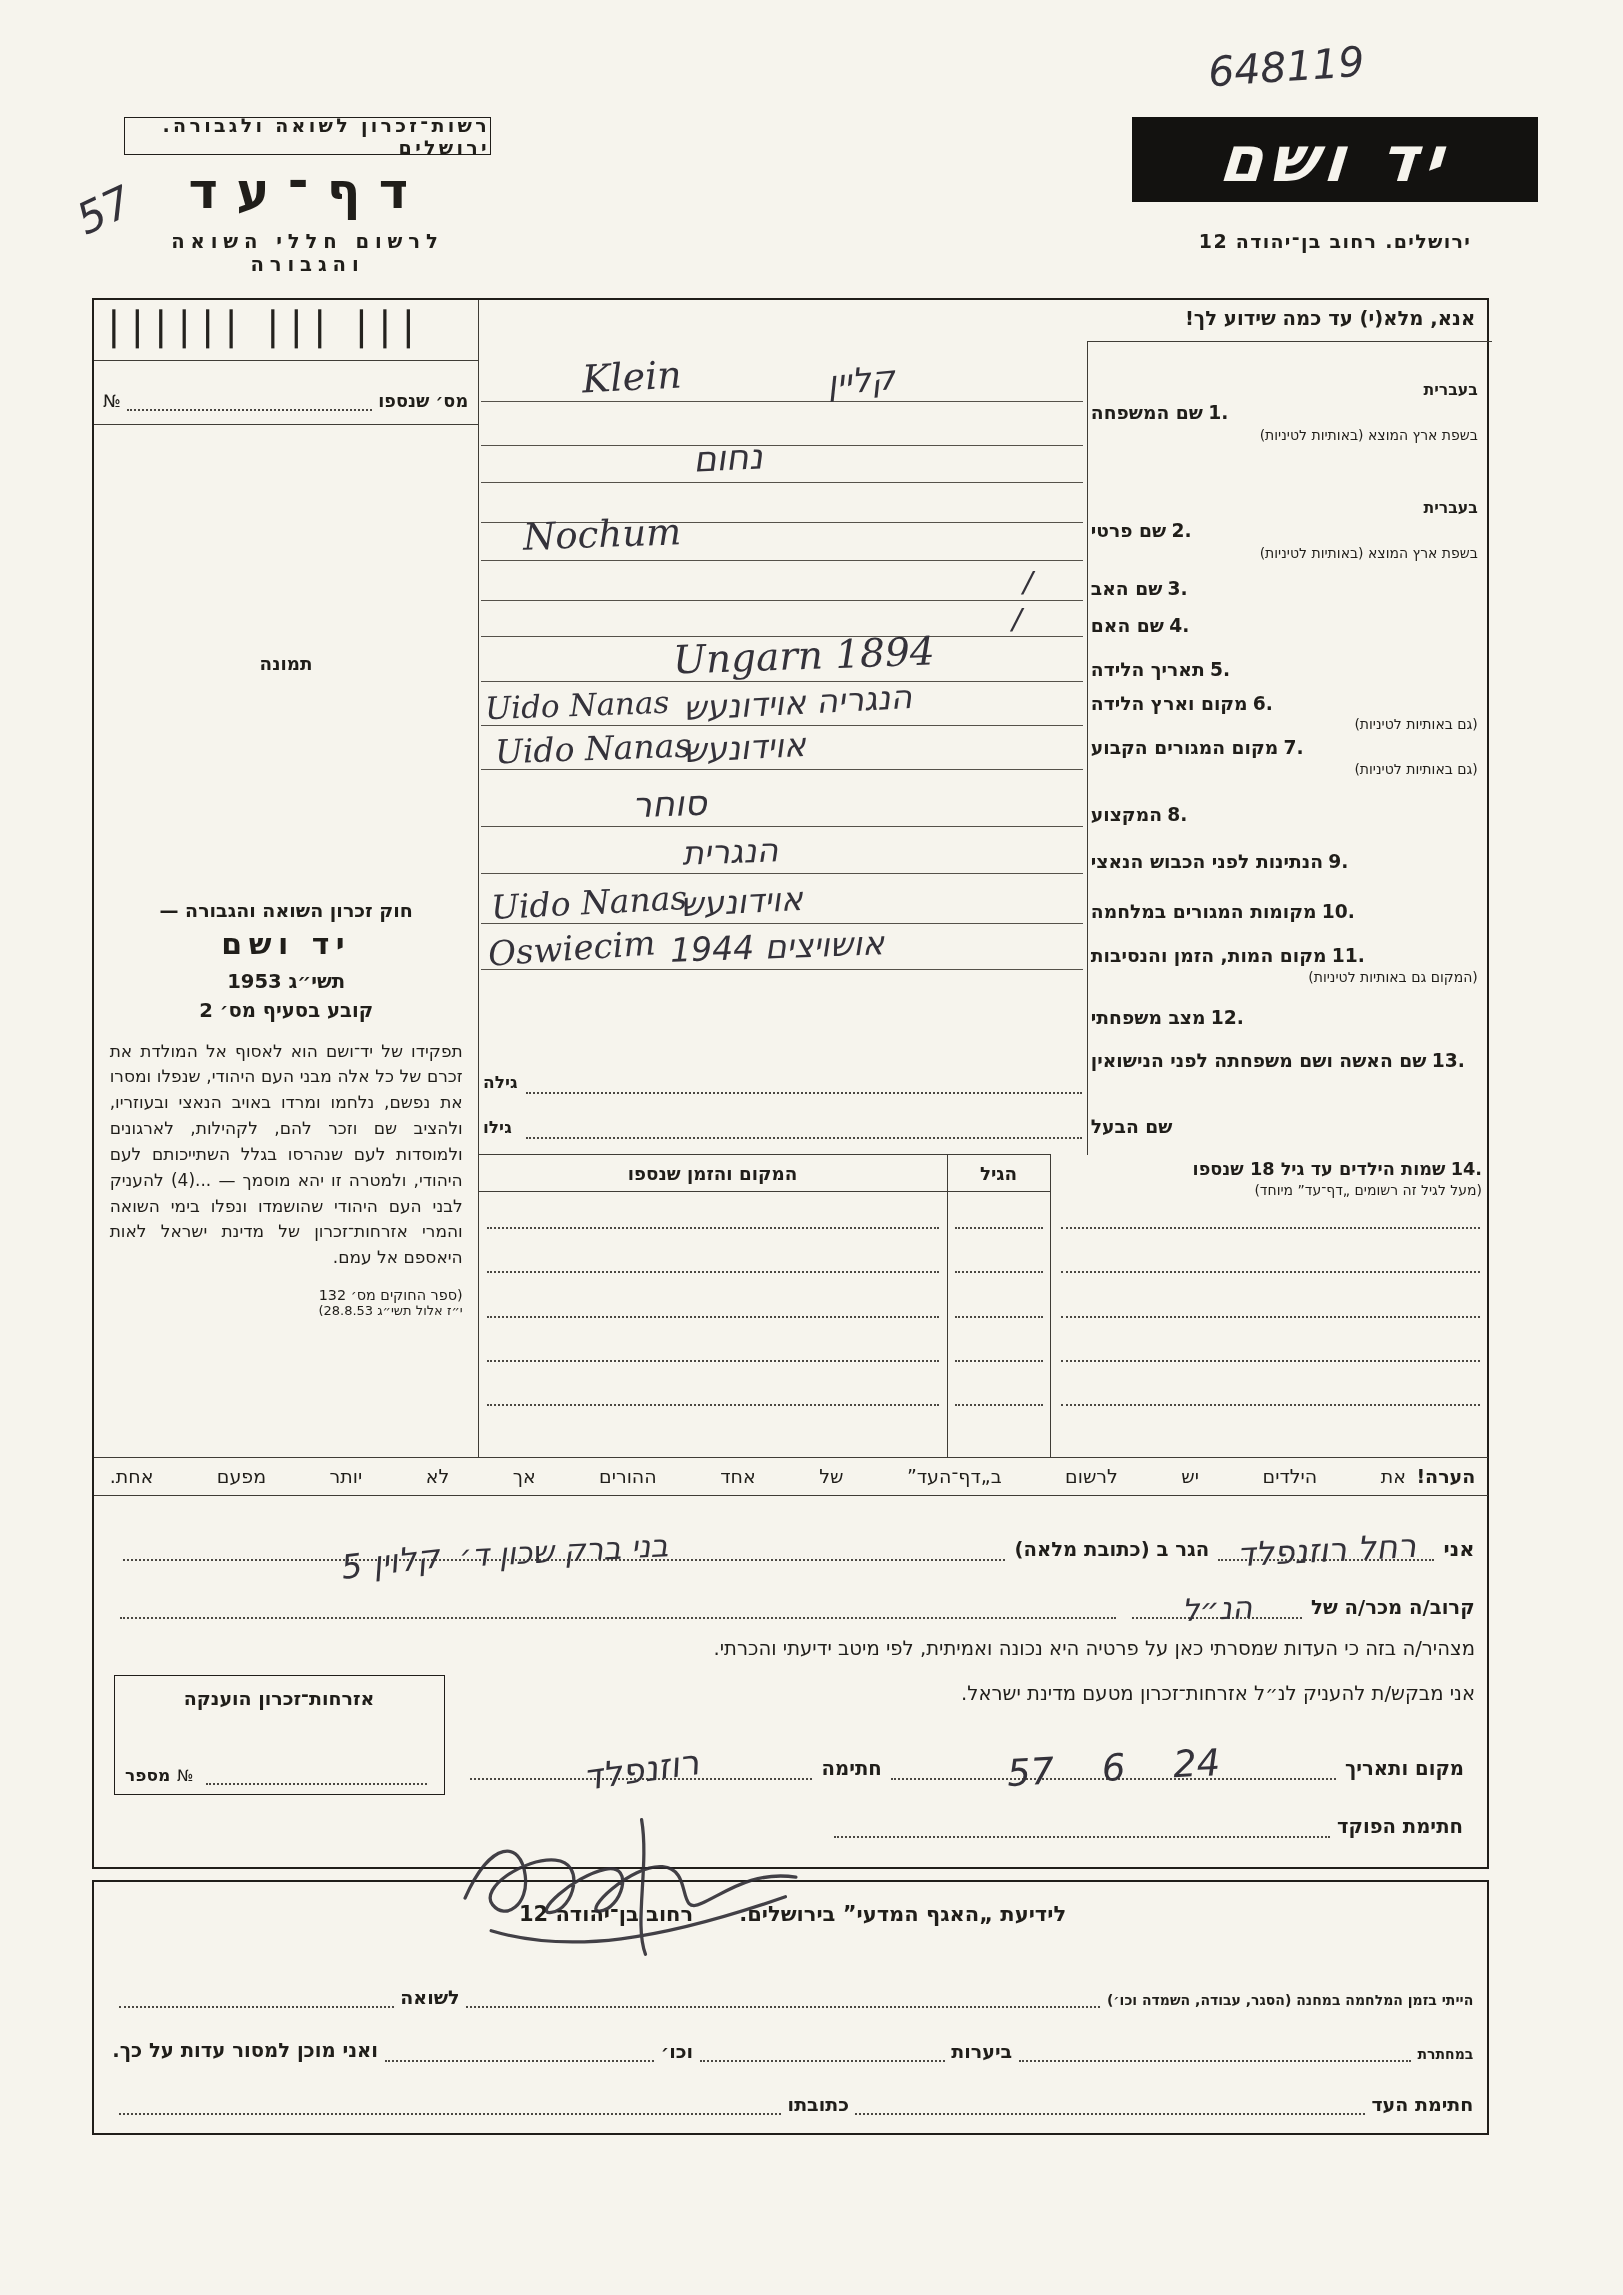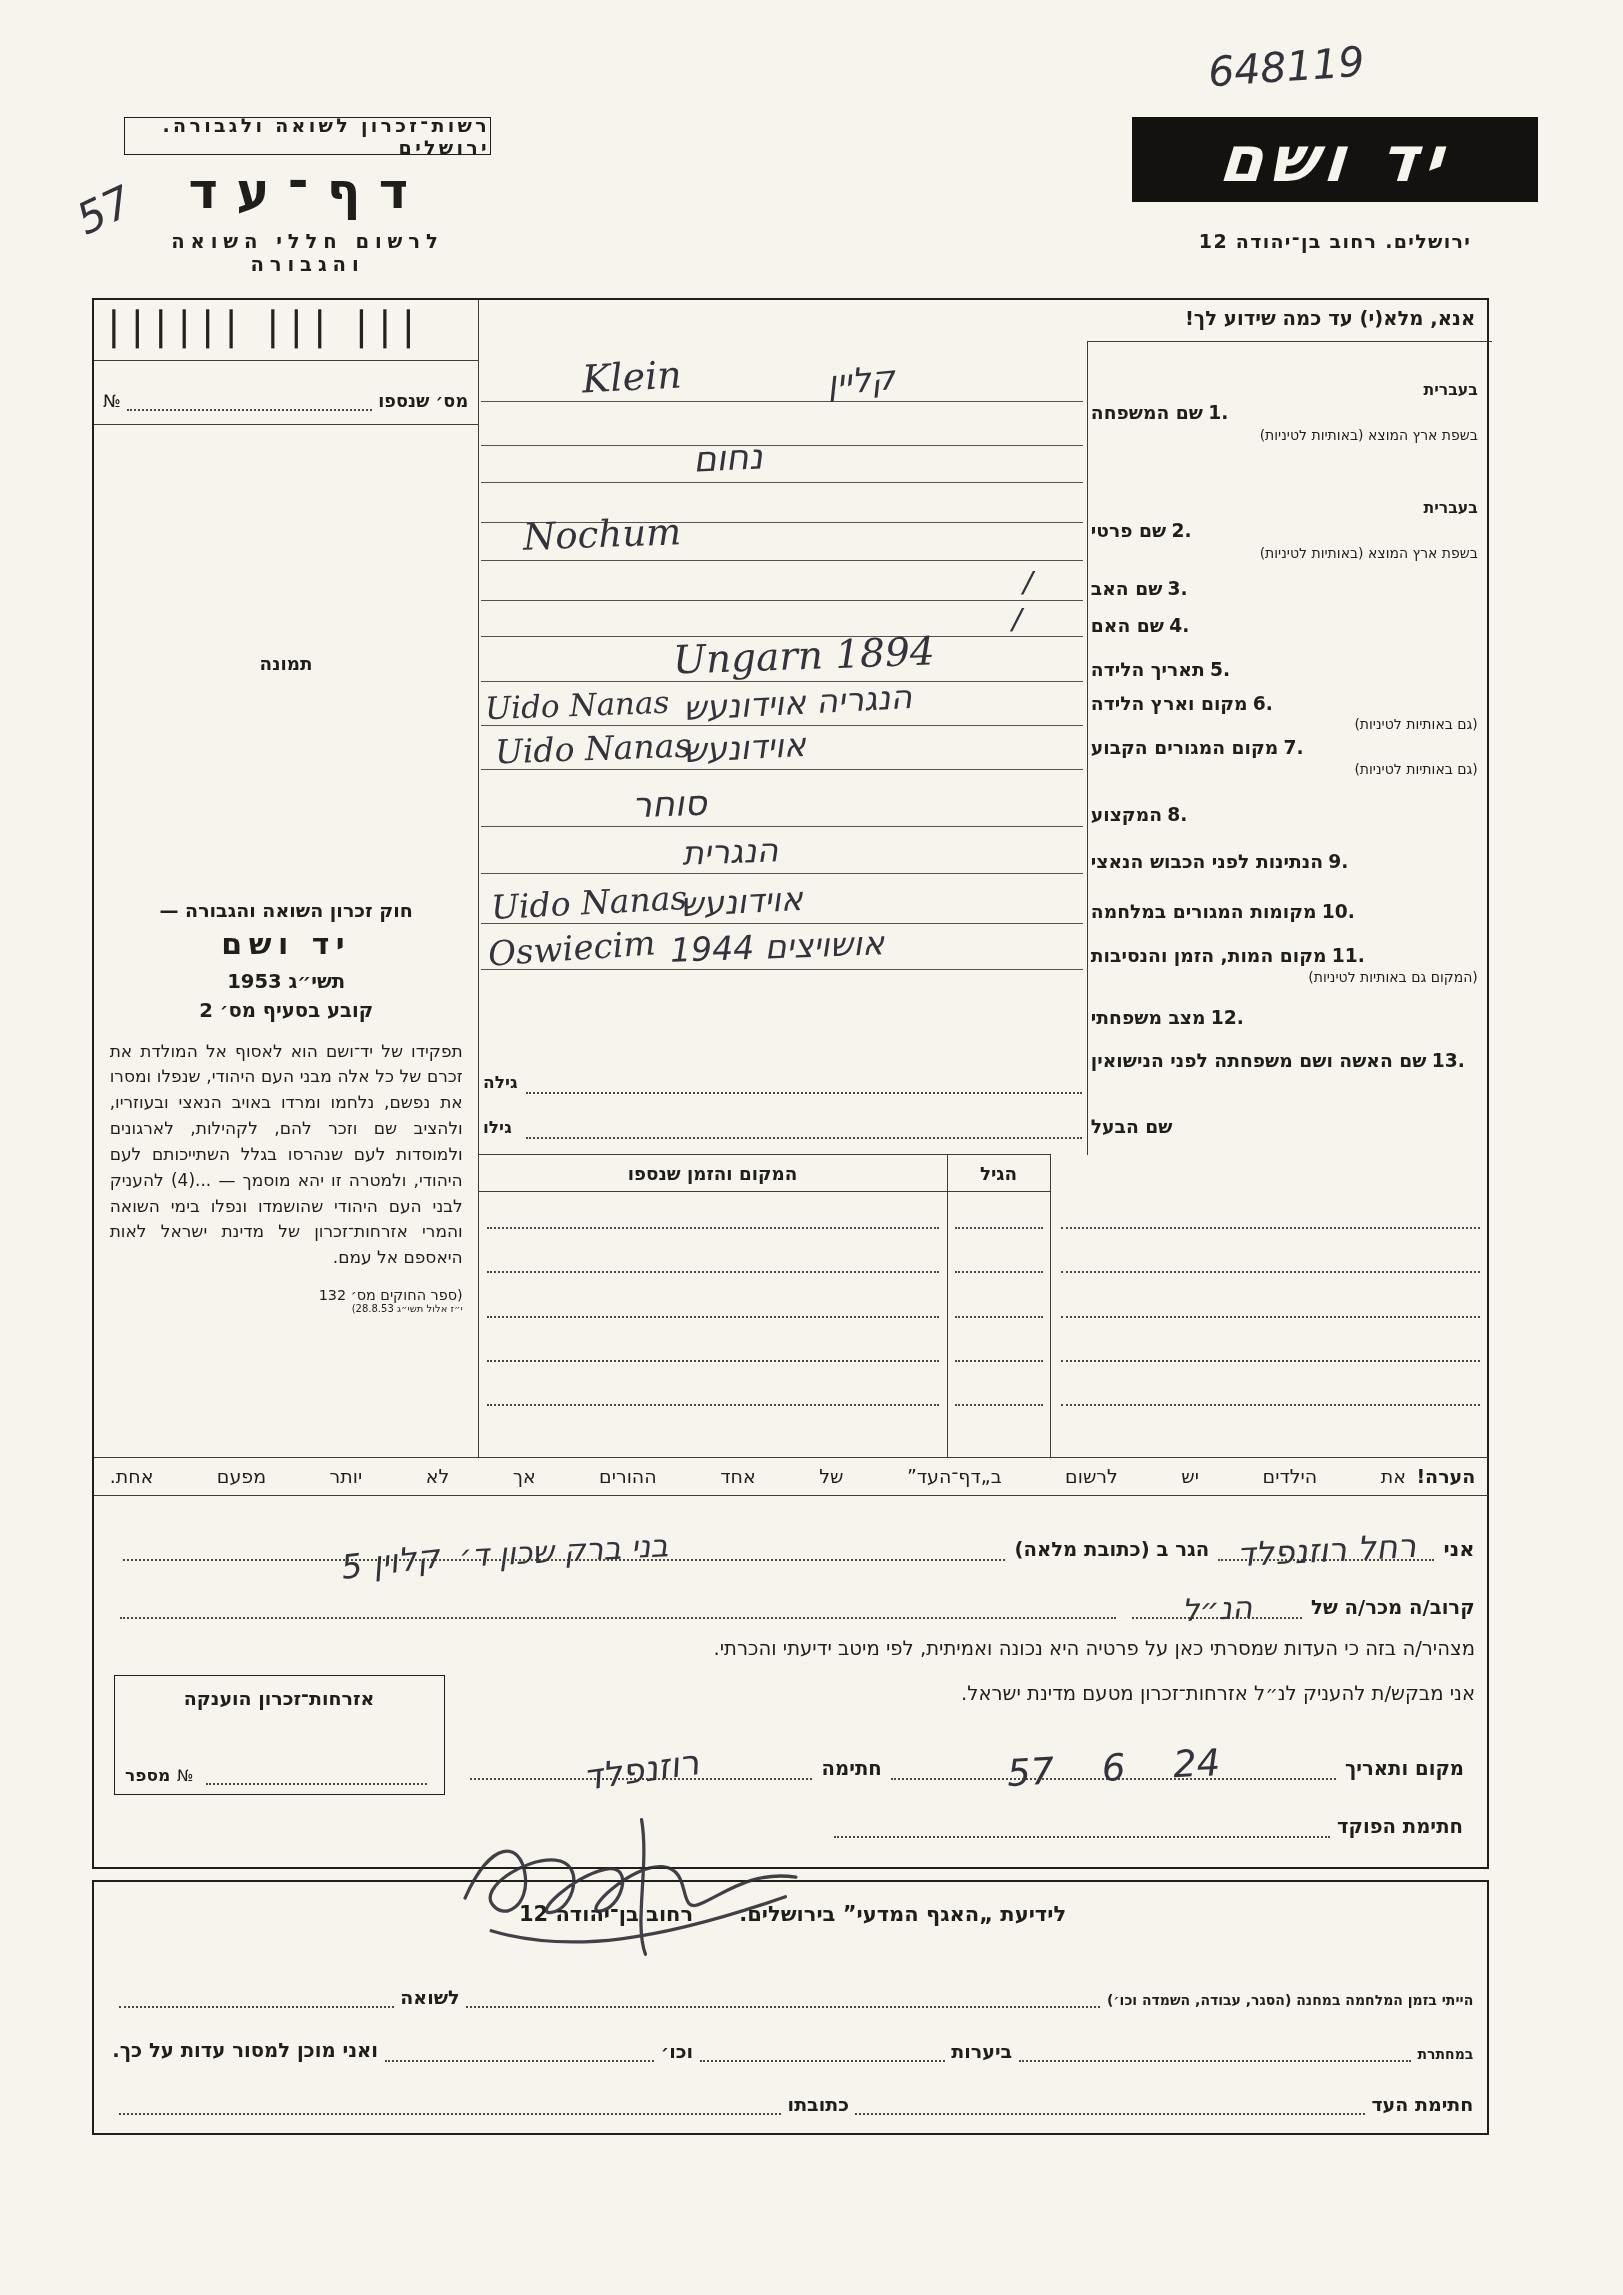--- a/index.html
+++ b/index.html
@@ -88,21 +88,21 @@
     </div>
     <div class="abs center" style="left:0;top:353px;width:384px;font-weight:bold;font-size:18.3px;direction:rtl;">תמונה</div>
 
     <div class="abs" style="left:15.7px;top:599px;width:353px;direction:rtl;">
       <div class="center" style="font-weight:bold;font-size:19px;">חוק זכרון השואה והגבורה —</div>
       <div class="center" style="font-weight:bold;font-size:30px;letter-spacing:6.5px;margin-top:5.2px;">יד ושם</div>
       <div class="center" style="font-weight:bold;font-size:19.6px;margin-top:9.2px;">תשי״ג 1953</div>
       <div class="center" style="font-weight:bold;font-size:19.6px;margin-top:5.2px;">קובע בסעיף מס׳ 2</div>
       <div style="margin-top:17px;font-size:17px;line-height:1.52;text-align:justify;">תפקידו של יד־ושם הוא לאסוף אל המולדת את זכרם של כל אלה מבני העם היהודי, שנפלו ומסרו את נפשם, נלחמו ומרדו באויב הנאצי ובעוזריו, ולהציב שם וזכר להם, לקהילות, לארגונים ולמוסדות לעם שנהרסו בגלל השתייכותם לעם היהודי, ולמטרה זו יהא מוסמך — ...(4) להעניק לבני העם היהודי שהושמדו ונפלו בימי השואה והמרי אזרחות־זכרון של מדינת ישראל לאות היאספם אל עמם.</div>
       <div style="margin-top:15.7px;font-size:14.4px;">(ספר החוקים מס׳ 132</div>
-      <div style="font-size:10px;">י״ז אלול תשי״ג 28.8.53)</div>
+      <div style="font-size:13px;">י״ז אלול תשי״ג 28.8.53)</div>
     </div>
 
     <div class="pre" style="top:80px;">בעברית</div>
     <div class="lbl" style="top:102px;"><span class="fnum">1.</span><span>שם המשפחה</span></div>
     <div class="subnote" style="top:127px;">בשפת ארץ המוצא (באותיות לטיניות)</div>
 
     <div class="pre" style="top:198px;">בעברית</div>
     <div class="lbl" style="top:220px;"><span class="fnum">2.</span><span>שם פרטי</span></div>
     <div class="subnote" style="top:245px;">בשפת ארץ המוצא (באותיות לטיניות)</div>
 
@@ -138,20 +138,24 @@
     <div class="wline" style="left:387px;top:669px;width:602px;"></div>
 
 
     <div class="wline dot" style="left:432px;top:792px;width:556px;"></div>
     <div class="abs" style="left:389px;top:772px;font-weight:bold;font-size:17px;direction:rtl;">גילה</div>
     <div class="wline dot" style="left:432px;top:837px;width:556px;"></div>
     <div class="abs" style="left:389px;top:817px;font-weight:bold;font-size:17px;direction:rtl;">גילו</div>
 
     <div class="abs center" style="left:384px;top:863px;width:469px;font-weight:bold;font-size:18.3px;direction:rtl;">המקום והזמן שנספו</div>
     <div class="abs center" style="left:853px;top:863px;width:103px;font-weight:bold;font-size:18.3px;direction:rtl;">הגיל</div>
+    <div class="abs" style="left:961px;top:859px;width:427px;direction:rtl;text-align:right;">
+      <div style="font-weight:bold;font-size:17.7px;"><span class="fnum">14.</span><span>שמות הילדים עד גיל 18 שנספו</span></div>
+      <div style="font-size:14px;margin-top:2.6px;">(מעל לגיל זה רשומים „דף־עד” מיוחד)</div>
+    </div>
 
     <div class="wline dot" style="left:393px;top:927px;width:452px;"></div>
     <div class="wline dot" style="left:861px;top:927px;width:88px;"></div>
     <div class="wline dot" style="left:967px;top:927px;width:419px;"></div>
     <div class="wline dot" style="left:393px;top:971px;width:452px;"></div>
     <div class="wline dot" style="left:861px;top:971px;width:88px;"></div>
     <div class="wline dot" style="left:967px;top:971px;width:419px;"></div>
     <div class="wline dot" style="left:393px;top:1016px;width:452px;"></div>
     <div class="wline dot" style="left:861px;top:1016px;width:88px;"></div>
     <div class="wline dot" style="left:967px;top:1016px;width:419px;"></div>

